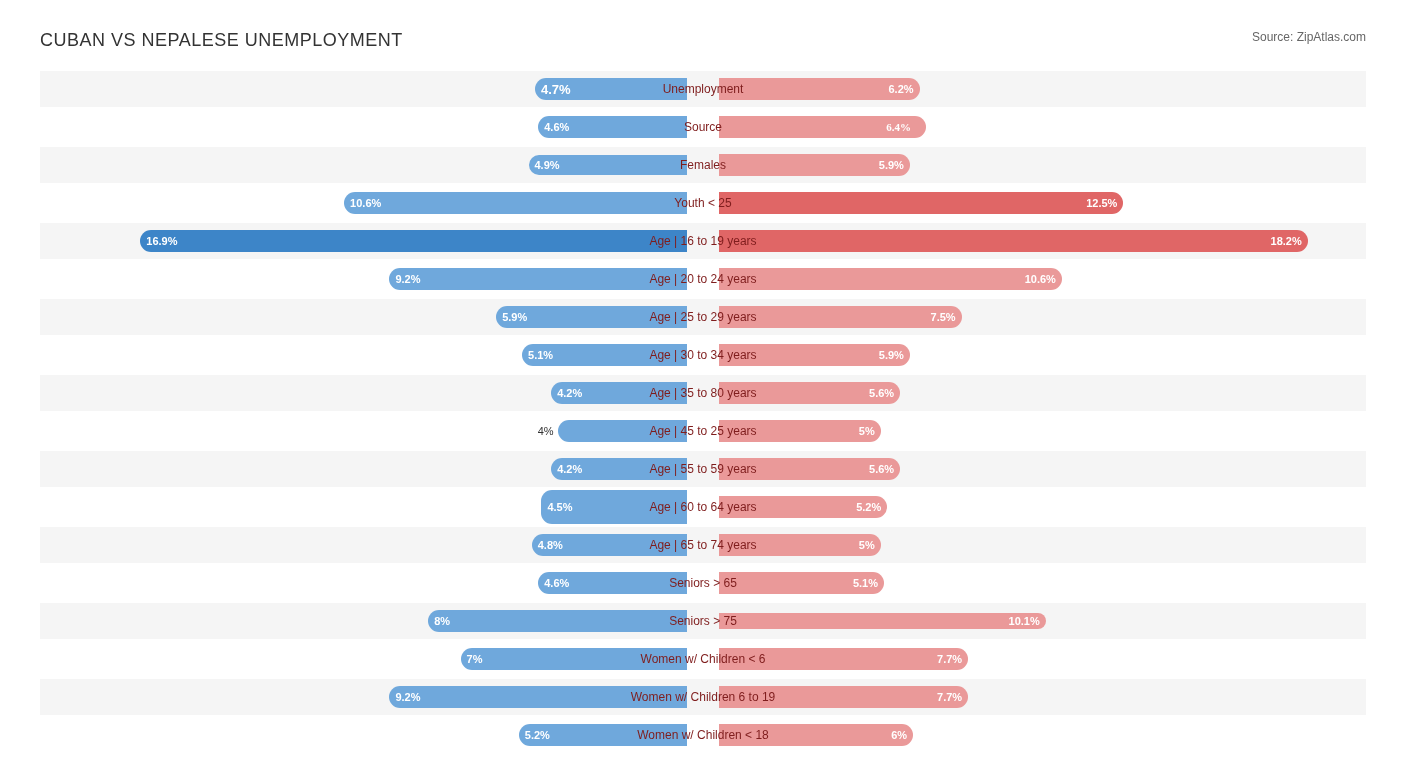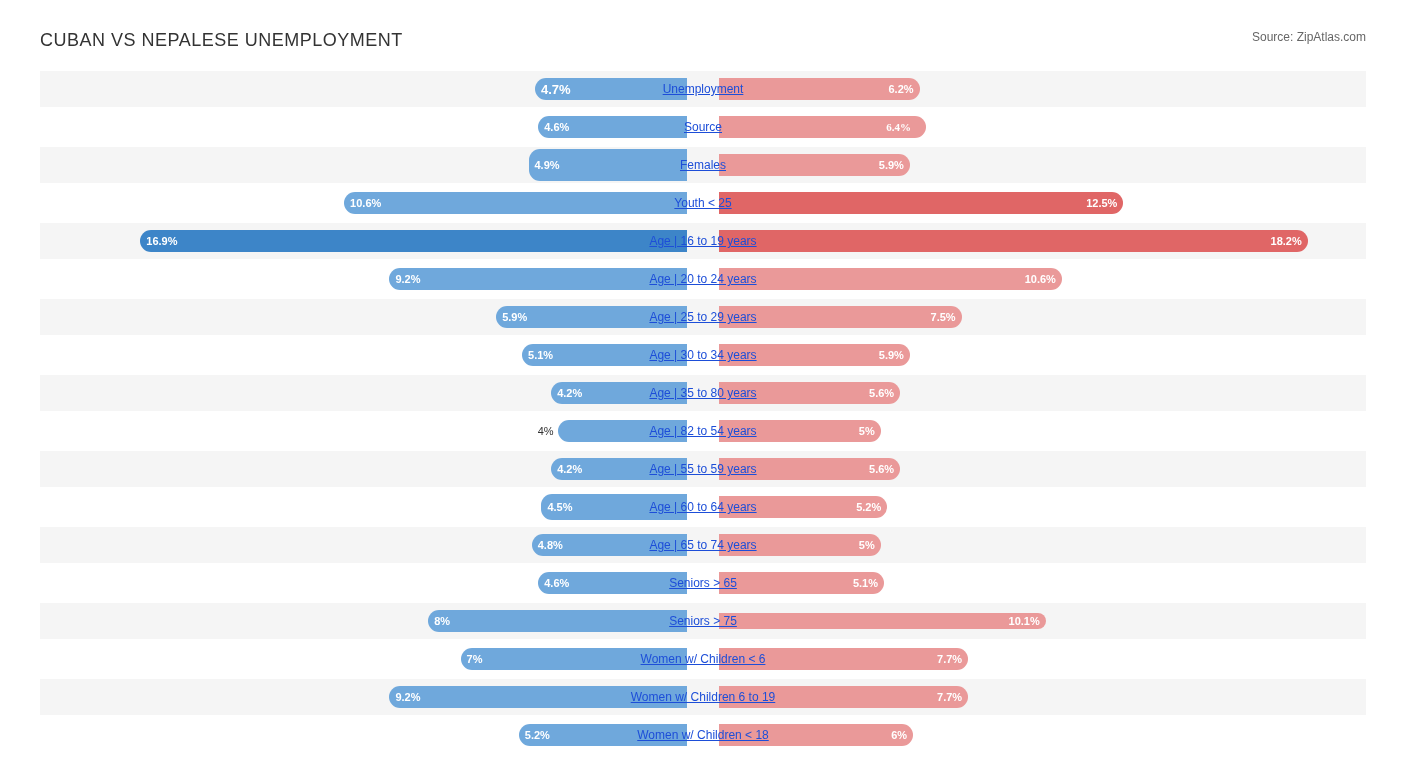--- a/index.html
+++ b/index.html
@@ -75,26 +75,25 @@
       justify-content: flex-start;
       position: relative;
       margin-left: 32px;
     }
     .center-label {
       position: absolute;
       left: 50%;
       top: 50%;
       transform: translate(-50%, -50%);
       font-size: 12px;
-      color: #1d4ed8;
+      color: #7f1d1d;
       white-space: nowrap;
       z-index: 5;
       pointer-events: none;
       background: transparent;
-      text-decoration: underline;
     }
   </style>
 </head>
 <body>
 
 <div class="chart-container">
   <div class="chart-header">
     <div class="chart-title">CUBAN VS NEPALESE UNEMPLOYMENT</div>
     <div class="chart-source">Source: ZipAtlas.com</div>
   </div>
@@ -156,21 +155,21 @@
           justify-content:flex-end;
         ">
           <span style="position:absolute;right:15px;font-size:11px;color:#fff;font-weight:bold;font-family:Liberation Serif, serif;">6.4%</span>
         </div>
       </div>
       <div class="center-label">Source</div>
     </div>
       <div class="row-wrapper">
       <div class="left-half">
         <div style="
-          height:32px;
+          height:20px;
           width:24.500000000000004%;
           background:#6fa8dc;
           border-radius:11px 0 0 11px;
           position:relative;
           display:flex;
           align-items:center;
         ">
           <span style="position:absolute;left:6px;font-size:11px;color:#fff;font-weight:bold;">4.9%</span>
         </div>
       </div>
@@ -391,21 +390,21 @@
           background:#ea9999;
           border-radius:0 11px 11px 0;
           position:relative;
           display:flex;
           align-items:center;
           justify-content:flex-end;
         ">
           <span style="position:absolute;right:6px;font-size:11px;color:#fff;font-weight:bold;">5%</span>
         </div>
       </div>
-      <div class="center-label">Age | 82 to 54 years</div>
+      <div class="center-label">Age | 45 to 25 years</div>
     </div>
       <div class="row-wrapper">
       <div class="left-half">
         <div style="
           height:22px;
           width:21.000000000000004%;
           background:#6fa8dc;
           border-radius:11px 0 0 11px;
           position:relative;
           display:flex;
@@ -426,21 +425,21 @@
           justify-content:flex-end;
         ">
           <span style="position:absolute;right:6px;font-size:11px;color:#fff;font-weight:bold;">5.6%</span>
         </div>
       </div>
       <div class="center-label">Age | 55 to 59 years</div>
     </div>
       <div class="row-wrapper">
       <div class="left-half">
         <div style="
-          height:26px;
+          height:34px;
           width:22.5%;
           background:#6fa8dc;
           border-radius:11px 0 0 11px;
           position:relative;
           display:flex;
           align-items:center;
         ">
           <span style="position:absolute;left:6px;font-size:11px;color:#fff;font-weight:bold;">4.5%</span>
         </div>
       </div>

